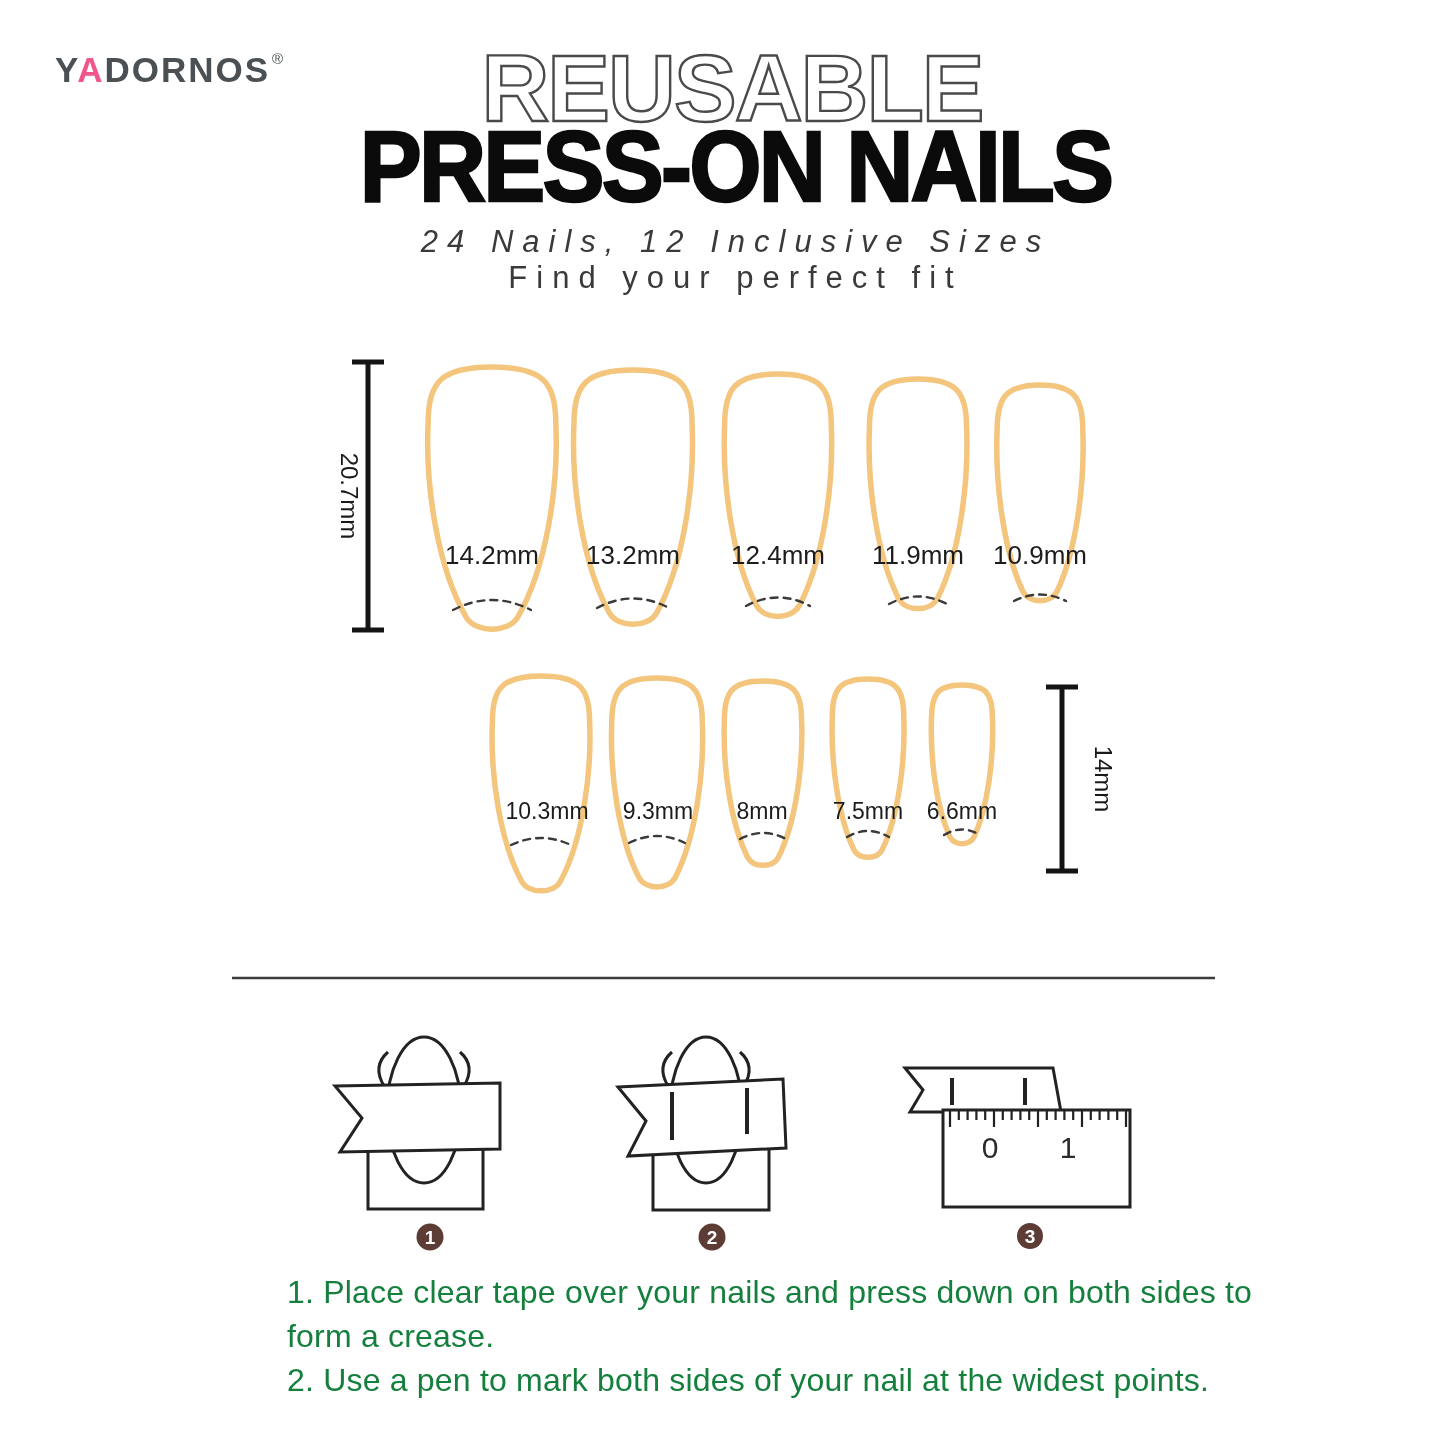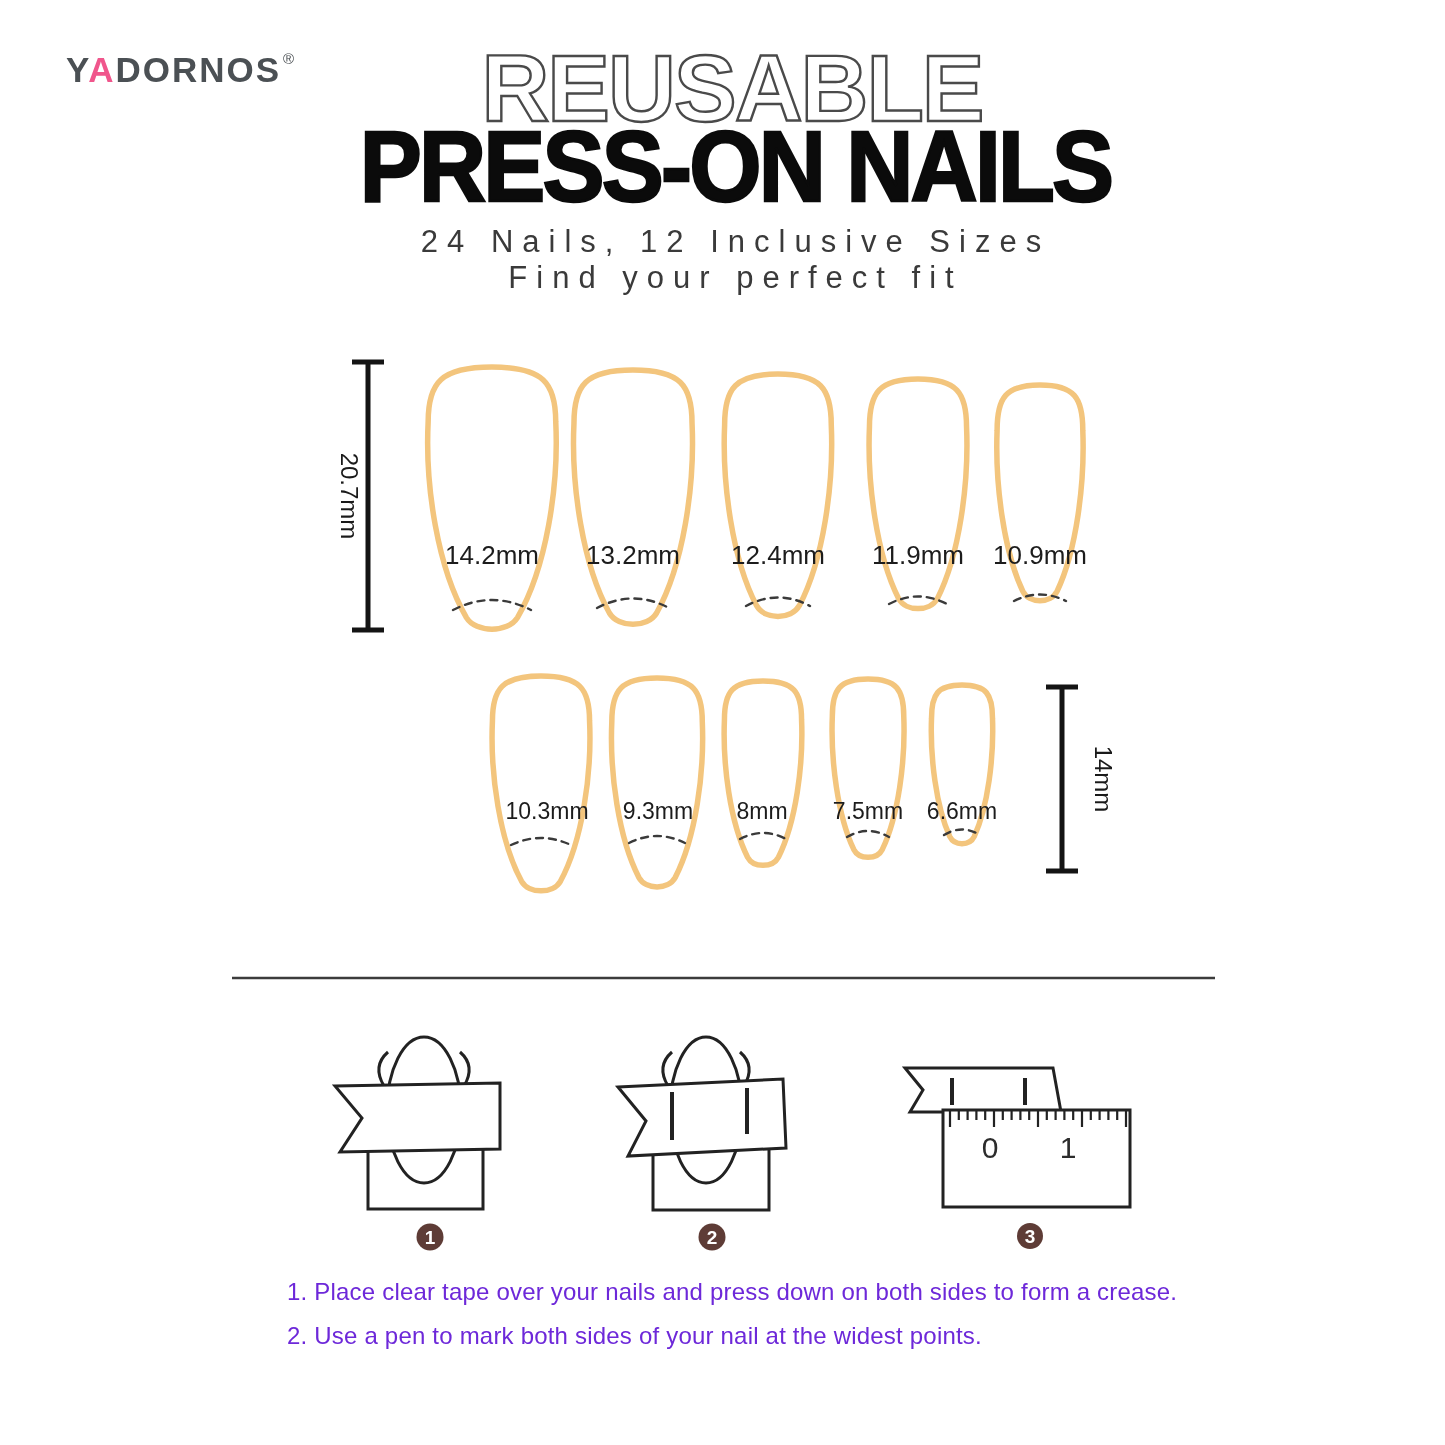--- a/index.html
+++ b/index.html
@@ -3,42 +3,42 @@
 <meta charset="utf-8">
 <style>
   html,body{margin:0;padding:0;}
   body{
     width:1445px;height:1445px;position:relative;overflow:hidden;
     background:#ffffff;font-family:"Liberation Sans",sans-serif;
   }
   .abs{position:absolute;}
   
   .logo{
-    left:66px;top:50px;font-size:35px;font-weight:bold;letter-spacing:2px;
+    left:55px;top:50px;font-size:35px;font-weight:bold;letter-spacing:2px;
     color:#4b5054;white-space:nowrap;
   }
   .logo .accent{color:#f0568c;}
   .logo .reg{font-size:15px;font-weight:normal;vertical-align:18px;margin-left:2px;}
   
   .title-main{
     left:26px;right:0;top:116px;text-align:center;line-height:1;
     font-size:100px;font-weight:bold;letter-spacing:-3px;color:#0b0b0b;
     -webkit-text-stroke:2.5px #0b0b0b;
     transform:scaleX(0.93);transform-origin:50% 50%;white-space:nowrap;
   }
   .subtitle{
     left:26px;right:0;text-align:center;color:#3a3a3a;line-height:1.3;
     font-size:31px;letter-spacing:9px;white-space:nowrap;
   }
-  .sub1{top:222px;}
+  .sub1{top:222px;font-style:italic;}
   .sub2{top:258px;}
   
   .instructions{
-    left:287px;top:1270px;width:980px;font-size:24px;line-height:44px;
-    color:#6d28d9;letter-spacing:0.2px;
+    left:287px;top:1270px;width:980px;font-size:32px;line-height:44px;
+    color:#15803d;letter-spacing:0.2px;
   }
   .instructions .indent{padding-left:33px;}
   svg.page-svg{position:absolute;left:0;top:0;}
   svg text{font-family:"Liberation Sans",sans-serif;}
 </style>
 </head>
 <body>
 
 <svg class="page-svg" width="1445" height="1445" viewBox="0 0 1445 1445">
 

